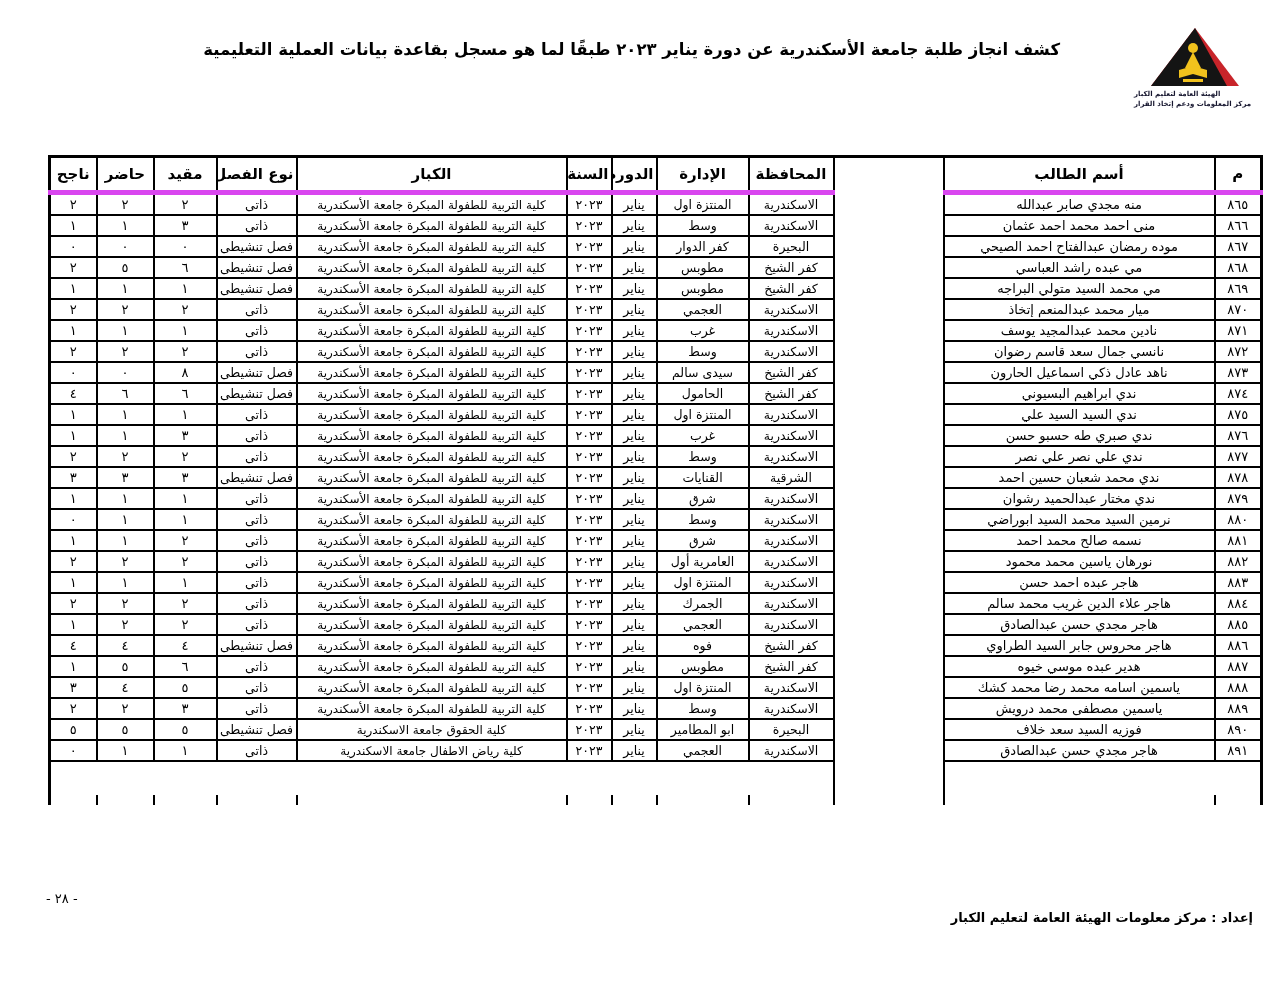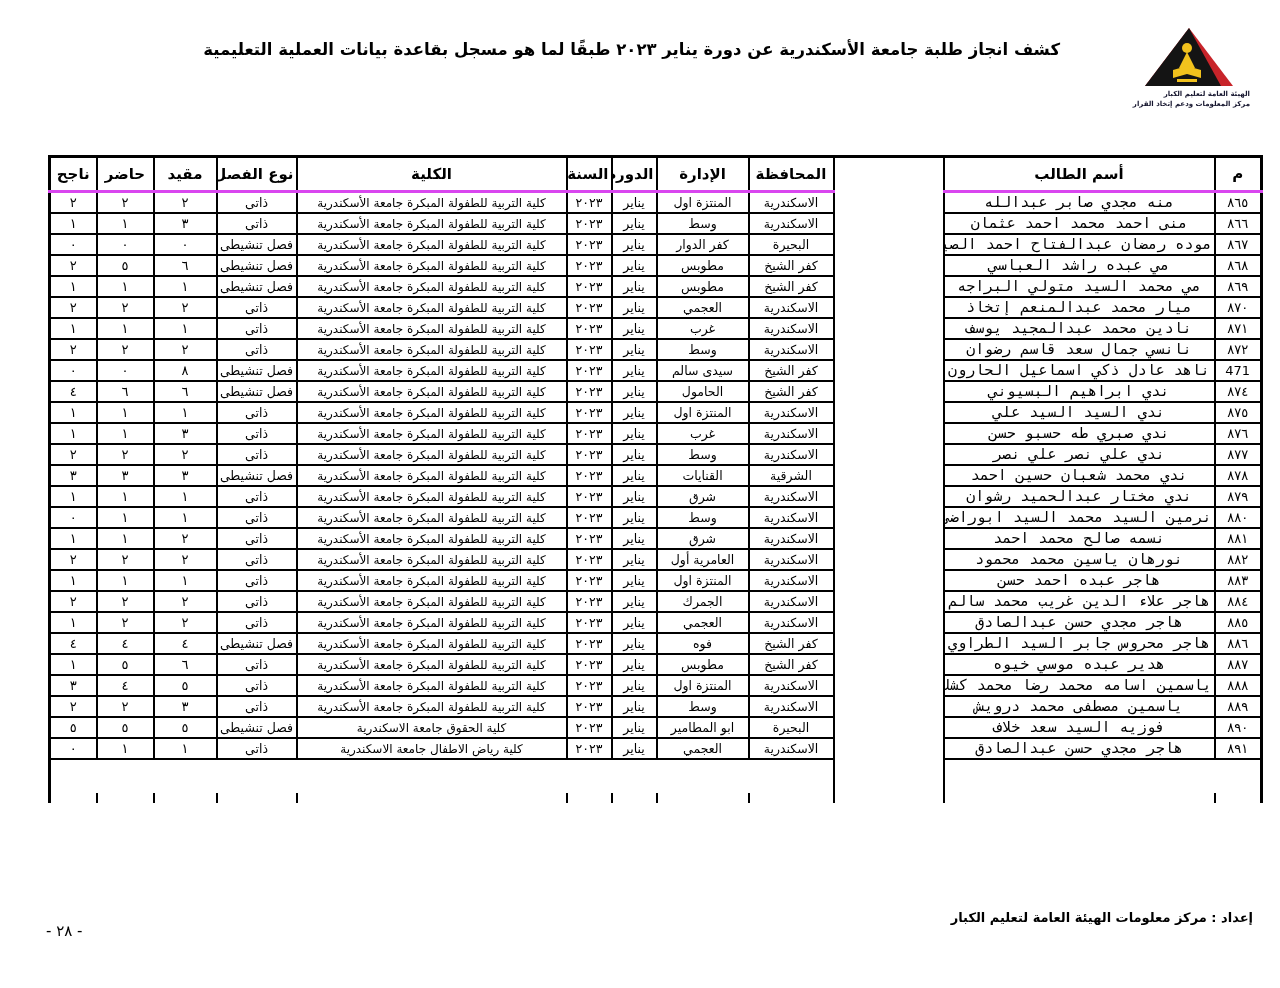--- a/index.html
+++ b/index.html
@@ -7,51 +7,51 @@
     width:1280px;height:988px;position:relative;overflow:hidden;
     background:#ffffff;color:#000;
     font-family:"DejaVu Sans", sans-serif;
   }
   
   .doc-title{
     position:absolute;top:40px;left:290px;width:770px;
     text-align:center;font-weight:bold;font-size:16.5px;
     direction:rtl;white-space:nowrap;
   }
-  .logo{position:absolute;top:26px;right:30px;width:122px;text-align:right;}
+  .logo{position:absolute;top:26px;right:24px;width:122px;text-align:left;}
   .logo svg{display:block;margin:0 auto;}
   .logo-text{font-size:7px;font-weight:bold;line-height:1.4;direction:rtl;color:#15152e;white-space:nowrap;}
   
   table.report{
     position:absolute;top:155px;left:48px;width:1213px;
     border-collapse:collapse;table-layout:fixed;direction:rtl;
     border:3px solid #000;border-bottom:none;
   }
   table.report td, table.report th{
     border:2px solid #000;padding:0 2px;text-align:center;vertical-align:middle;
     overflow:hidden;white-space:nowrap;font-weight:normal;
   }
-  table.report th{height:32px;font-size:15px;font-weight:bold;border-bottom:3px solid #d946ef;}
+  table.report th{height:32px;font-size:15px;font-weight:bold;border-bottom:5px solid #d946ef;}
   table.report td{height:19px;}
   .c-serial{font-size:13px;}
-  .c-name{font-size:15px;font-family:Liberation Mono, monospace;}
+  .c-name{font-size:13px;}
   .c-gov,.c-admin,.c-sess,.c-year,.c-type{font-size:12.5px;}
   .c-college{font-size:12px;margin-top:18px;}
   .c-n{font-size:13px;}
   .spacer-col{border-top:none !important;border-bottom:none !important;}
   tr.filler td{border:none;height:33px;}
   tr.ticks td{border-top:none;border-bottom:none;height:10px;}
   
   .footer-credit{
     position:absolute;top:910px;right:27px;
     font-weight:bold;font-size:13px;direction:rtl;white-space:nowrap;
   }
   .page-number{
-    position:absolute;top:922px;left:46px;
-    font-size:15px;direction:rtl;letter-spacing:1px;
+    position:absolute;top:891px;left:46px;
+    font-size:13px;direction:rtl;letter-spacing:1px;
   }
 </style>
 </head>
 <body>
 
 <div class="doc-title">كشف انجاز طلبة جامعة الأسكندرية عن دورة يناير ٢٠٢٣ طبقًا لما هو مسجل بقاعدة بيانات العملية التعليمية</div>
 
 <div class="logo">
   <span>
     <svg width="92" height="64" viewBox="0 0 92 64">
@@ -84,21 +84,21 @@
   </colgroup>
   <tbody>
     <tr>
       <th>م</th>
       <th>أسم الطالب</th>
       <td class="spacer-col" rowspan="30"></td>
       <th>المحافظة</th>
       <th>الإدارة</th>
       <th>الدورة</th>
       <th>السنة</th>
-      <th>الكلية</th>
+      <th>الكبار</th>
       <th>نوع الفصل</th>
       <th>مقيد</th>
       <th>حاضر</th>
       <th>ناجح</th>
     </tr>
 
     <tr>
         <td class="c-serial">٨٦٥</td>
         <td class="c-name">منه مجدي صابر عبدالله</td>
         <td class="c-gov">الاسكندرية</td>
@@ -196,21 +196,21 @@
         <td class="c-admin">وسط</td>
         <td class="c-sess">يناير</td>
         <td class="c-year">٢٠٢٣</td>
         <td class="c-college">كلية التربية للطفولة المبكرة جامعة الأسكندرية</td>
         <td class="c-type">ذاتى</td>
         <td class="c-n">٢</td>
         <td class="c-n">٢</td>
         <td class="c-n">٢</td>
       </tr>
       <tr>
-        <td class="c-serial">471</td>
+        <td class="c-serial">٨٧٣</td>
         <td class="c-name">ناهد عادل ذكي اسماعيل الحارون</td>
         <td class="c-gov">كفر الشيخ</td>
         <td class="c-admin">سيدى سالم</td>
         <td class="c-sess">يناير</td>
         <td class="c-year">٢٠٢٣</td>
         <td class="c-college">كلية التربية للطفولة المبكرة جامعة الأسكندرية</td>
         <td class="c-type">فصل تنشيطى</td>
         <td class="c-n">٨</td>
         <td class="c-n">٠</td>
         <td class="c-n">٠</td>

